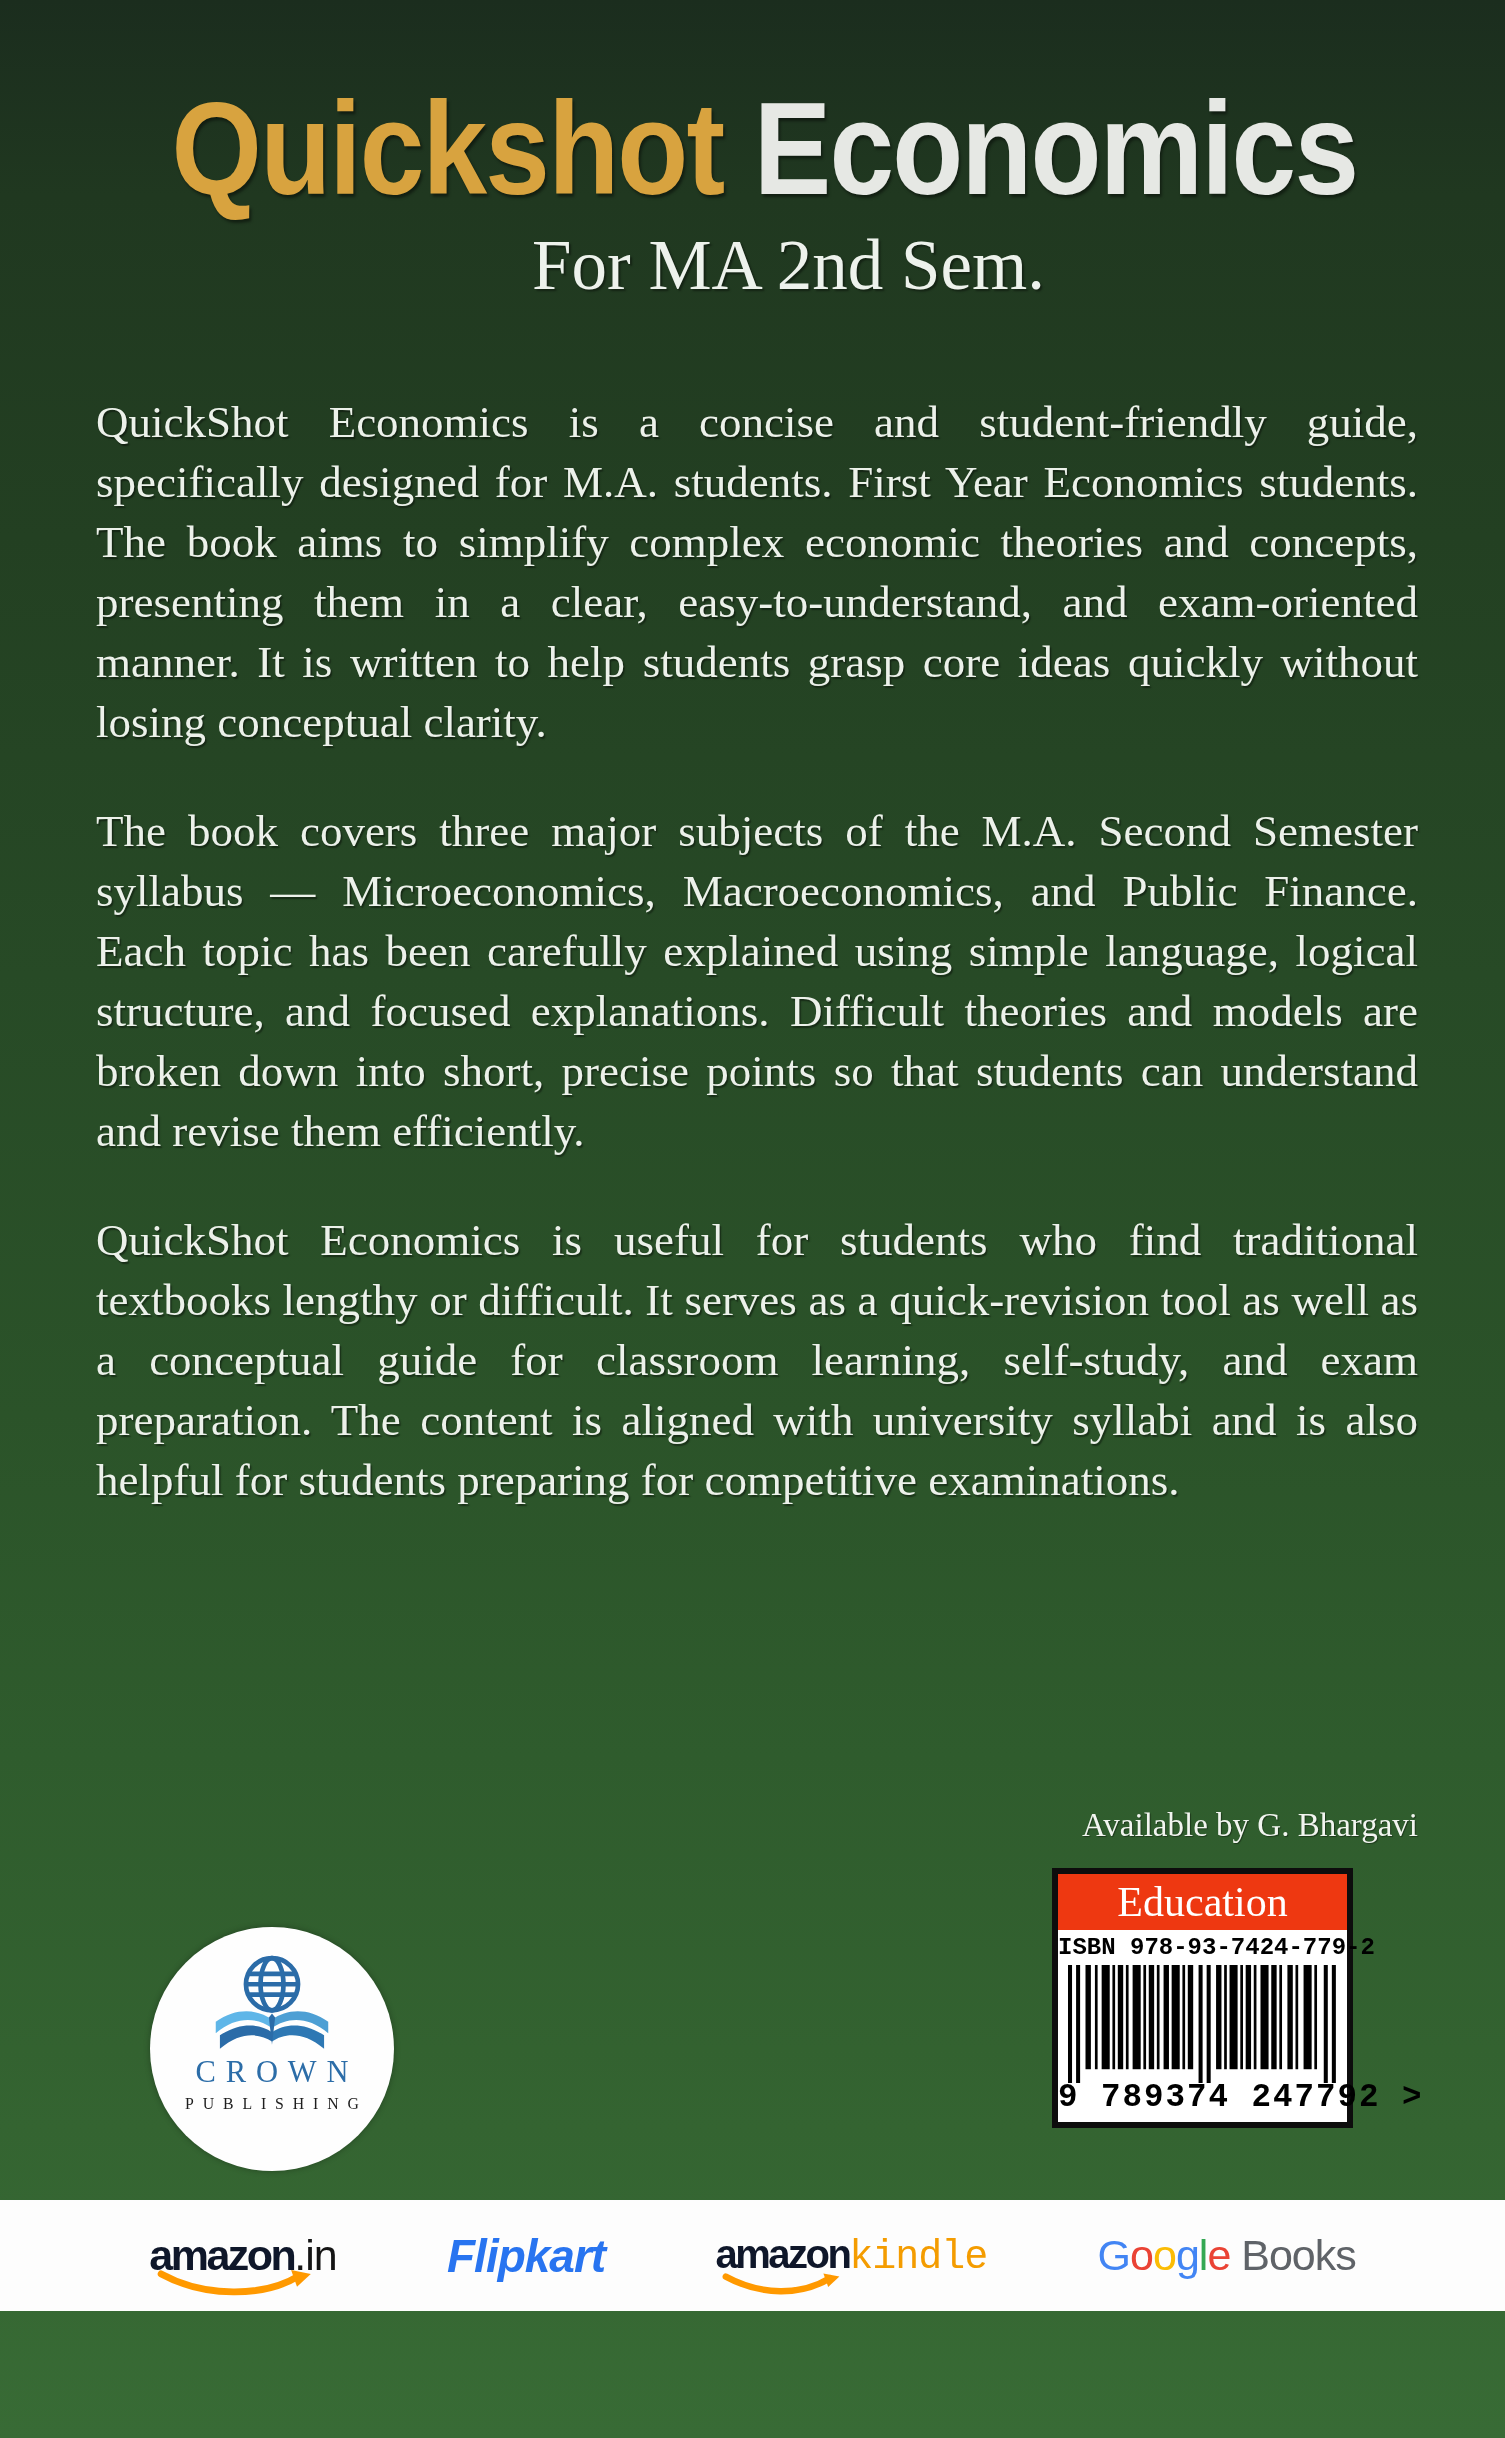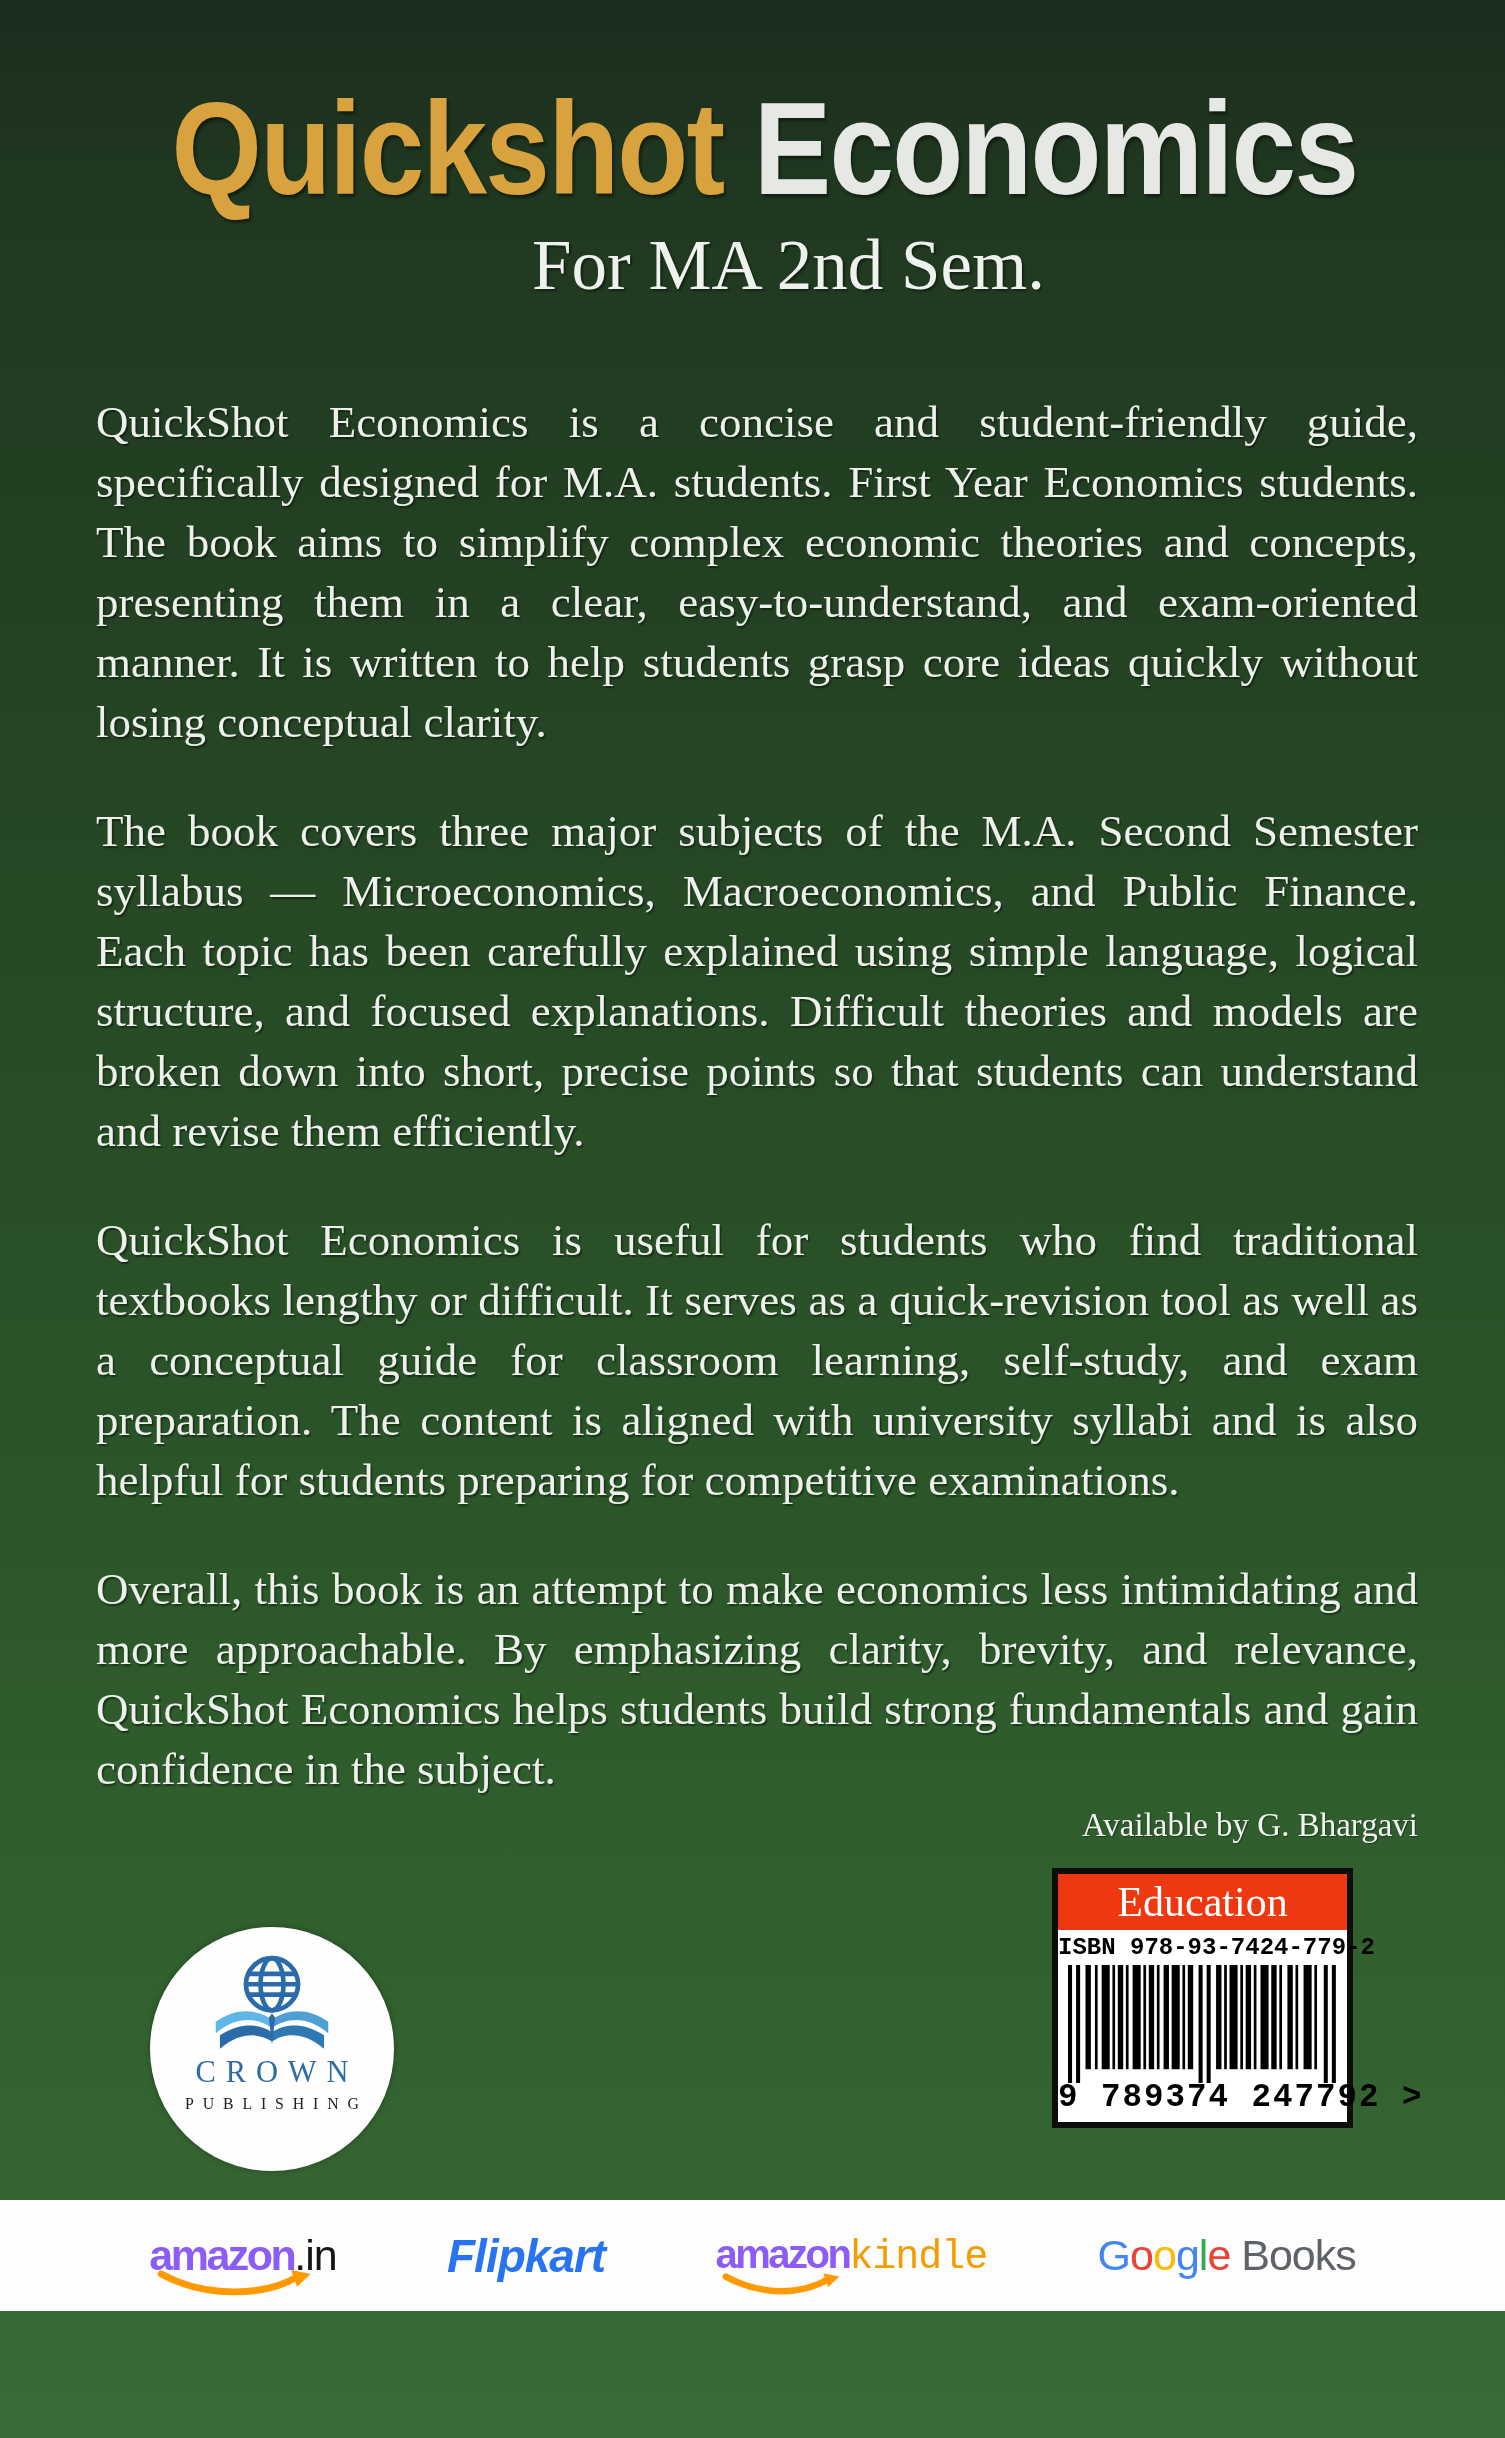--- a/index.html
+++ b/index.html
@@ -96,21 +96,21 @@
   
   .retailer-bar{
     position:absolute;top:2200px;left:0;width:100%;height:111px;
     background:#FDFDFD;
     display:flex;align-items:center;justify-content:space-evenly;
     padding:0 39px;box-sizing:border-box;
     font-family:"Liberation Sans", sans-serif;
   }
   .retailer{position:relative;display:flex;align-items:center;}
   .amz{position:relative;display:inline-block;}
-  .amz-word{font-weight:700;font-size:43px;color:#8b5cf6;letter-spacing:-2.5px;}
+  .amz-word{font-weight:700;font-size:43px;color:#0f172a;letter-spacing:-2.5px;}
   .amz-suffix{font-size:43px;color:#151515;letter-spacing:-1px;}
   .smile{position:absolute;left:5.9px;bottom:-15.8px;}
   .flipkart-word{
     font-style:italic;font-weight:700;font-size:46px;color:#2874F0;letter-spacing:-1px;
   }
   .bookscamel{display:flex;align-items:flex-end;}
   .bc-text{font-weight:700;font-size:39px;letter-spacing:-1px;margin-left:5.9px;}
   .bc-dark{color:#2E6F91;}
   .bc-light{color:#55A9DE;}
   .kindle-word{font-size:40px;color:#F49C00;letter-spacing:-1px;font-family:Liberation Mono, monospace;}
@@ -129,21 +129,20 @@
     <span class="title-inner">
       <span class="title-gold">Quickshot</span><span class="title-white"> Economics</span>
     </span>
   </div>
   <div class="subtitle">For MA 2nd Sem.</div>
 
   <div class="body-text">
     <p>QuickShot Economics is a concise and student-friendly guide, specifically designed for M.A. students. First Year Economics students. The book aims to simplify complex economic theories and concepts, presenting them in a clear, easy-to-understand, and exam-oriented manner. It is written to help students grasp core ideas quickly without losing conceptual clarity.</p>
     <p>The book covers three major subjects of the M.A. Second Semester syllabus — Microeconomics, Macroeconomics, and Public Finance. Each topic has been carefully explained using simple language, logical structure, and focused explanations. Difficult theories and models are broken down into short, precise points so that students can understand and revise them efficiently.</p>
     <p>QuickShot Economics is useful for students who find traditional textbooks lengthy or difficult. It serves as a quick-revision tool as well as a conceptual guide for classroom learning, self-study, and exam preparation. The content is aligned with university syllabi and is also helpful for students preparing for competitive examinations.</p>
-    <p>Overall, this book is an attempt to make economics less intimidating and more approachable. By emphasizing clarity, brevity, and relevance, QuickShot Economics helps students build strong fundamentals and gain confidence in the subject.</p>
   </div>
 
   <div class="designed-by">Available by G. Bhargavi</div>
 
   <div class="crown-logo">
     <svg width="126" height="100" viewBox="0 0 120 96">
 
       <g stroke="#2B6CA8" stroke-width="4.5" fill="none">
         <circle cx="60" cy="30" r="25"></circle>
         <ellipse cx="60" cy="30" rx="11" ry="25"></ellipse>

